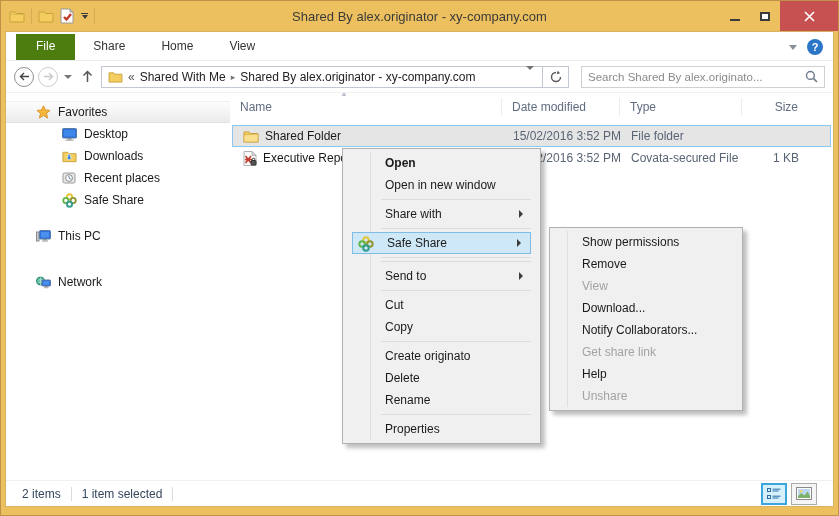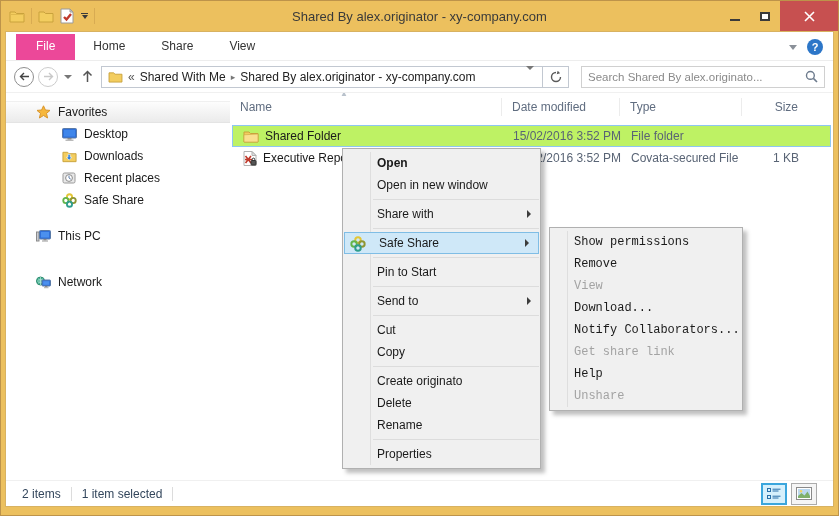--- a/index.html
+++ b/index.html
@@ -18,21 +18,21 @@
   .btn-min,.btn-max { width:30px; height:100%; display:flex; align-items:center; justify-content:center; }
   .glyph-min { width:10px; height:2px; background:#3a3a3a; margin-top:8px; }
   .glyph-max { width:10px; height:9px; border:2px solid #3a3a3a; background:#fff; }
   .btn-close { width:58px; height:100%; background:#c75050; display:flex; align-items:center; justify-content:center; }
   
   .inner { flex:1; margin:0 4px 8px 4px; background:#fff; border:1px solid #d8b261; display:flex; flex-direction:column; overflow:hidden; }
   
   .ribbon { height:29px; flex:0 0 29px; background:#fff; display:flex; align-items:flex-end; border-bottom:1px solid #ededed; }
   .tabs { display:flex; height:26px; margin-left:10px; }
   .tab { padding:5px 18px; font-size:12px; color:#333; }
-  .tab.active { background:#ec4899; color:#fff; padding:5px 20px; }
+  .tab.active { background:#4d7c0f; color:#fff; padding:5px 20px; }
   .ribbon-right { margin-left:auto; display:flex; align-items:center; gap:10px; padding-right:10px; margin-bottom:5px; }
   .chev-down { width:0; height:0; border-top:5px solid #8a9099; border-left:4px solid transparent; border-right:4px solid transparent; }
   .help-circle { width:16px; height:16px; border-radius:50%; background:#2c76c8; color:#fff; font-size:11px; font-weight:bold; display:flex; align-items:center; justify-content:center; }
   
   .addr-row { height:32px; flex:0 0 32px; display:flex; align-items:center; padding:0 8px; border-bottom:1px solid #f0f0f0; gap:4px; }
   .nav-circle { width:20px; height:20px; border-radius:50%; border:1px solid #8f8f8f; display:flex; align-items:center; justify-content:center; }
   .nav-circle.disabled { border-color:#cccccc; }
   .caret { width:0; height:0; border-top:4px solid #777; border-left:4px solid transparent; border-right:4px solid transparent; margin:0 2px; }
   .up-arrow { margin:0 4px; }
   .addr-box { flex:0 0 468px; height:22px; border:1px solid #c2c8d1; background:#fff; display:flex; align-items:center; font-size:12px; color:#222; }
@@ -53,39 +53,39 @@
   .side-item.favorites { background:linear-gradient(#fdfdfd,#ebebeb); border-top:1px solid #f0f0f0; border-bottom:1px solid #e4e4e4; }
   .side-gap-sm { height:14px; } .side-gap-lg { height:24px; }
   .filearea { flex:1; display:flex; flex-direction:column; font-size:12px; }
   .cols { display:flex; height:28px; align-items:center; color:#606d80; position:relative; }
   .col { padding-left:10px; border-right:1px solid #ececec; height:18px; display:flex; align-items:center; }
   .col.name { width:272px; position:relative; }
   .col.date { width:118px; } .col.type { width:122px; }
   .col.size { width:68px; justify-content:flex-end; padding-right:12px; border-right:none; }
   .sort-ind { position:absolute; top:-9px; left:110px; color:#b9c2cc; font-size:8px; }
   .frow { display:flex; height:22px; align-items:center; color:#596475; margin:0 2px; border:1px solid transparent; }
-  .frow.selected { background:#bef264; border:1px solid #8ec6f2; }
+  .frow.selected { background:#e5e5e5; border:1px solid #8ec6f2; }
   .fcell { padding-left:10px; overflow:hidden; white-space:nowrap; }
   .fcell.name { width:270px; color:#1a1a1a; display:flex; align-items:center; gap:6px; }
   .fcell.date { width:118px; } .fcell.type { width:122px; }
   .fcell.size { width:68px; text-align:right; padding-right:12px; }
   
   .statusbar { flex:0 0 26px; display:flex; align-items:center; font-size:12px; color:#33465c; padding:0 16px; border-top:1px solid #f0f0f0; }
   .status-sep { width:1px; height:14px; background:#dcdcdc; margin:0 10px; }
   .view-toggles { margin-left:auto; display:flex; align-items:center; gap:4px; }
   .vt { width:26px; height:22px; display:flex; align-items:center; justify-content:center; border:1px solid transparent; }
   .vt.active { border:2px solid #3ba6dd; background:#d6f0fc; }
   
-  .cmenu { position:absolute; background:#f0f0f0; border:1px solid #b0b0b0; box-shadow:4px 4px 4px rgba(0,0,0,0.25); padding:3px 0; font-size:12px; color:#1a1a1a; z-index:10; }
+  .cmenu { position:absolute; background:#f0f0f0; border:1px solid #b0b0b0; box-shadow:4px 4px 4px rgba(0,0,0,0.25); padding:3px 8px; font-size:12px; color:#1a1a1a; z-index:10; }
   #context-menu { left:341px; top:147px; width:199px; }
   #context-menu .gutter { position:absolute; left:27px; top:3px; bottom:3px; width:1px; background:#dedede; }
   #submenu { left:548px; top:226px; width:194px; }
   #submenu .gutter { position:absolute; left:17px; top:3px; bottom:3px; width:1px; background:#dedede; }
   .mi { position:relative; height:22px; display:flex; align-items:center; padding-left:34px; }
-  #submenu .mi { padding-left:24px;font-family:Liberation Mono, monospace; }
+  #submenu .mi { padding-left:24px; }
   .mi.bold { font-weight:bold; }
   .mi.disabled { color:#a3a3a3; }
   .mi.hl { background:#cfe8f8; border:1px solid #7fbde5; margin:0 1px; height:22px; }
   .mi .sub-arrow { position:absolute; right:9px; width:0; height:0; border-left:4px solid #3c3c3c; border-top:4px solid transparent; border-bottom:4px solid transparent; }
   .msep { height:1px; background:#dcdcdc; margin:3px 1px 3px 30px; }
   .mi-icon { position:absolute; left:5px; top:3px; }
   svg { display:block; }
 </style>
 </head>
 <body>
@@ -133,22 +133,22 @@
           </svg>
       </div>
     </div>
   </div>
 
   <div class="inner">
 
     <div class="ribbon">
       <div class="tabs">
         <div class="tab active">File</div>
+        <div class="tab">Share</div>
         <div class="tab">Home</div>
-        <div class="tab">Share</div>
         <div class="tab">View</div>
       </div>
       <div class="ribbon-right">
         <span class="chev-down"></span>
         <span class="help-circle">?</span>
       </div>
     </div>
 
     <div class="addr-row">
       <div class="nav-circle">
@@ -380,23 +380,20 @@
             <circle cx="9" cy="4.6" r="3.1" stroke="#e3c636" stroke-width="2.2" fill="none"></circle>
             <circle cx="13.4" cy="9" r="3.1" stroke="#8f9632" stroke-width="2.2" fill="none"></circle>
             <circle cx="4.6" cy="9" r="3.1" stroke="#63b54a" stroke-width="2.2" fill="none"></circle>
             <circle cx="9" cy="13.4" r="3.1" stroke="#2f9d8c" stroke-width="2.2" fill="none"></circle>
           </svg>
       </span>
       <span>Safe Share</span>
       <span class="sub-arrow"></span>
     </div>
     <div class="msep"></div>
-    <div class="mi">
-        <span>Pin to Start</span>
-      </div>
     <div class="msep"></div>
     <div class="mi">
         <span>Send to</span>
         <span class="sub-arrow"></span>
       </div>
     <div class="msep"></div>
     <div class="mi">
         <span>Cut</span>
       </div>
     <div class="mi">

